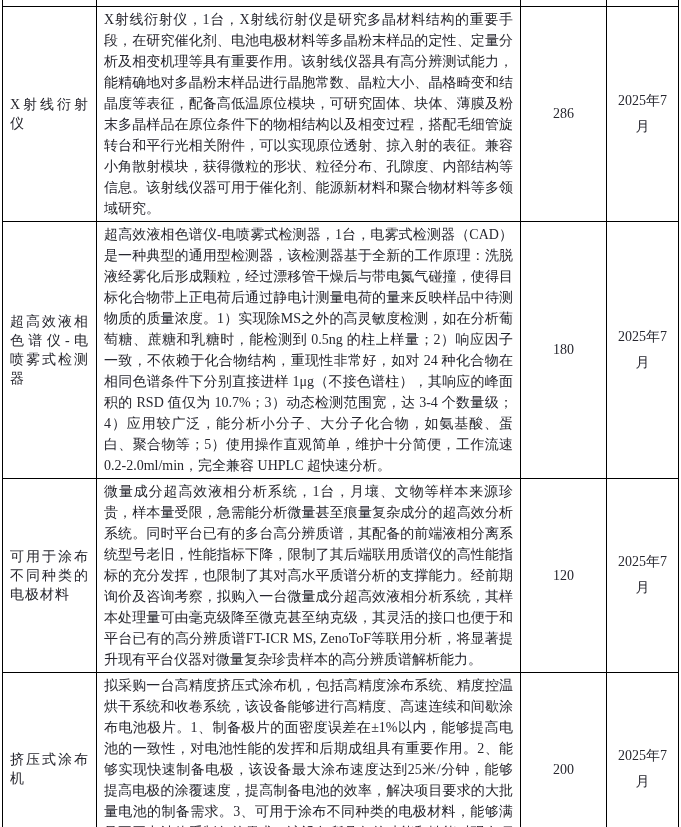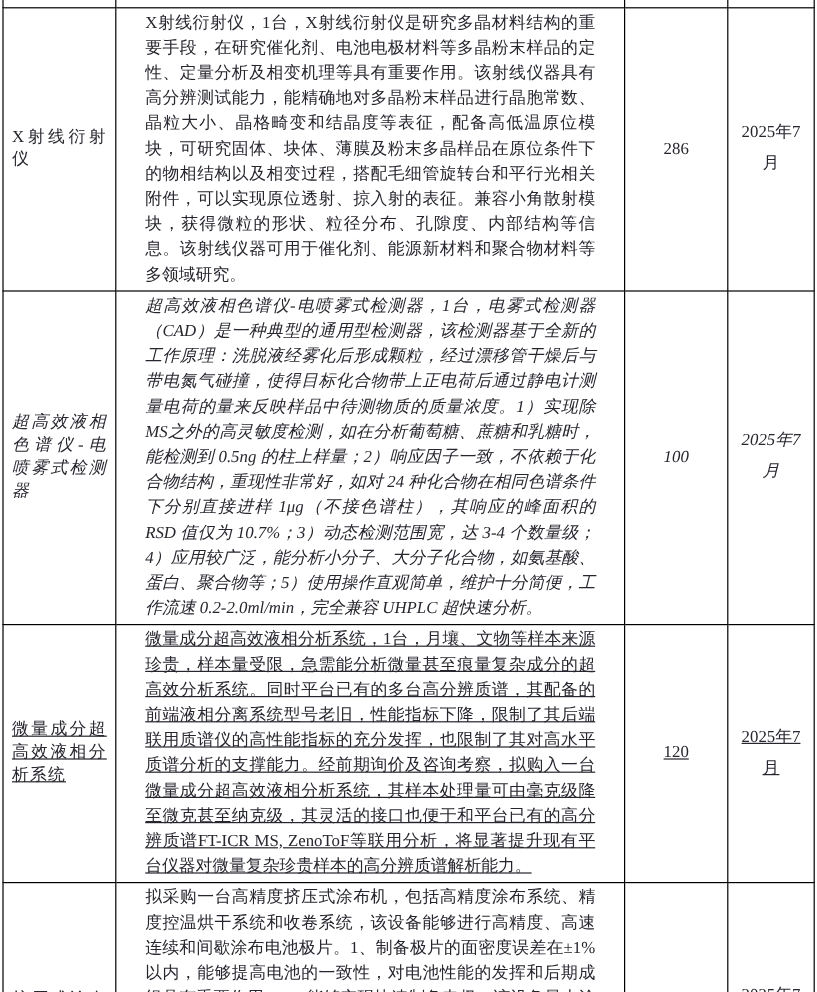--- a/index.html
+++ b/index.html
@@ -29,38 +29,38 @@
   col.c-amt  { width: 86px; }
   col.c-date { width: 72px; }
 
   td.name-cell {
     padding: 0 7px;
     text-align: justify;
     line-height: 19px;
     letter-spacing: 1px;
   }
   td.desc-cell {
-    padding: 2px 24px;
+    padding: 2px 7px;
     text-align: justify;
     line-height: 21px;
   }
   td.amt-cell {
     text-align: center;
     line-height: 21px;
   }
   td.date-cell {
     text-align: center;
     line-height: 26px;
     padding: 16px 10px;
   }
   tr.partial-row td { border-top: 0; }
   tr.partial-row.top td { height: 6px; border-top: 0; }
   tr.r1 td { height: 186px; }
-  tr.r2 td { height: 253px; font-style: italic; }
-  tr.r3 td { height: 189px; text-decoration: underline; }
+  tr.r2 td { height: 253px; }
+  tr.r3 td { height: 189px; }
   tr.r4 td { height: 186px; }
 </style>
 </head>
 <body>
 
 <table class="doc-table">
   <colgroup>
     <col class="c-name">
       <col class="c-desc">
       <col class="c-amt">
@@ -77,26 +77,26 @@
     <tr class="r1">
       <td class="name-cell">X射线衍射仪</td>
       <td class="desc-cell">X射线衍射仪，1台，X射线衍射仪是研究多晶材料结构的重要手段，在研究催化剂、电池电极材料等多晶粉末样品的定性、定量分析及相变机理等具有重要作用。该射线仪器具有高分辨测试能力，能精确地对多晶粉末样品进行晶胞常数、晶粒大小、晶格畸变和结晶度等表征，配备高低温原位模块，可研究固体、块体、薄膜及粉末多晶样品在原位条件下的物相结构以及相变过程，搭配毛细管旋转台和平行光相关附件，可以实现原位透射、掠入射的表征。兼容小角散射模块，获得微粒的形状、粒径分布、孔隙度、内部结构等信息。该射线仪器可用于催化剂、能源新材料和聚合物材料等多领域研究。</td>
       <td class="amt-cell">286</td>
       <td class="date-cell">2025年7月</td>
     </tr>
 
     <tr class="r2">
       <td class="name-cell">超高效液相色谱仪-电喷雾式检测器</td>
       <td class="desc-cell">超高效液相色谱仪-电喷雾式检测器，1台，电雾式检测器（CAD）是一种典型的通用型检测器，该检测器基于全新的工作原理：洗脱液经雾化后形成颗粒，经过漂移管干燥后与带电氮气碰撞，使得目标化合物带上正电荷后通过静电计测量电荷的量来反映样品中待测物质的质量浓度。1）实现除MS之外的高灵敏度检测，如在分析葡萄糖、蔗糖和乳糖时，能检测到 0.5ng 的柱上样量；2）响应因子一致，不依赖于化合物结构，重现性非常好，如对 24 种化合物在相同色谱条件下分别直接进样 1μg（不接色谱柱），其响应的峰面积的 RSD 值仅为 10.7%；3）动态检测范围宽，达 3-4 个数量级；4）应用较广泛，能分析小分子、大分子化合物，如氨基酸、蛋白、聚合物等；5）使用操作直观简单，维护十分简便，工作流速 0.2-2.0ml/min，完全兼容 UHPLC 超快速分析。</td>
-      <td class="amt-cell">100</td>
+      <td class="amt-cell">180</td>
       <td class="date-cell">2025年7月</td>
     </tr>
 
     <tr class="r3">
-      <td class="name-cell">微量成分超高效液相分析系统</td>
+      <td class="name-cell">可用于涂布不同种类的电极材料</td>
       <td class="desc-cell">微量成分超高效液相分析系统，1台，月壤、文物等样本来源珍贵，样本量受限，急需能分析微量甚至痕量复杂成分的超高效分析系统。同时平台已有的多台高分辨质谱，其配备的前端液相分离系统型号老旧，性能指标下降，限制了其后端联用质谱仪的高性能指标的充分发挥，也限制了其对高水平质谱分析的支撑能力。经前期询价及咨询考察，拟购入一台微量成分超高效液相分析系统，其样本处理量可由毫克级降至微克甚至纳克级，其灵活的接口也便于和平台已有的高分辨质谱FT-ICR MS, ZenoToF等联用分析，将显著提升现有平台仪器对微量复杂珍贵样本的高分辨质谱解析能力。</td>
       <td class="amt-cell">120</td>
       <td class="date-cell">2025年7月</td>
     </tr>
 
     <tr class="r4">
       <td class="name-cell">挤压式涂布机</td>
       <td class="desc-cell">拟采购一台高精度挤压式涂布机，包括高精度涂布系统、精度控温烘干系统和收卷系统，该设备能够进行高精度、高速连续和间歇涂布电池极片。1、制备极片的面密度误差在±1%以内，能够提高电池的一致性，对电池性能的发挥和后期成组具有重要作用。2、能够实现快速制备电极，该设备最大涂布速度达到25米/分钟，能够提高电极的涂覆速度，提高制备电池的效率，解决项目要求的大批量电池的制备需求。3、可用于涂布不同种类的电极材料，能够满足不同电池体系制备的需求。该设备所具备的功能和性能对现有项目的顺利实施以及下阶段能否承担高性能电池项目具有重要作用。</td>
       <td class="amt-cell">200</td>
       <td class="date-cell">2025年7月</td>

